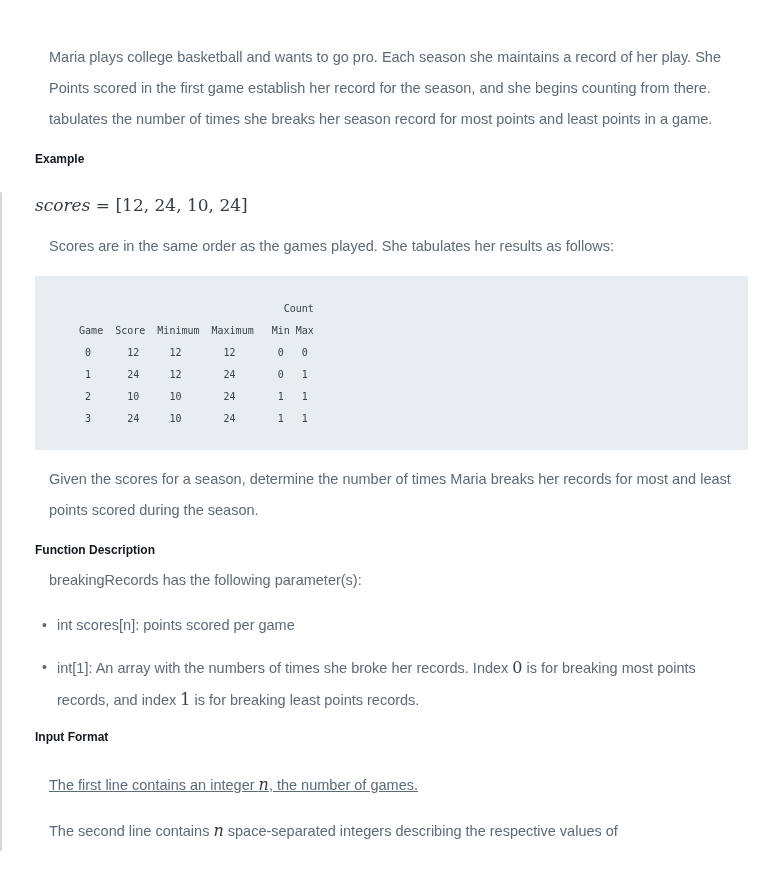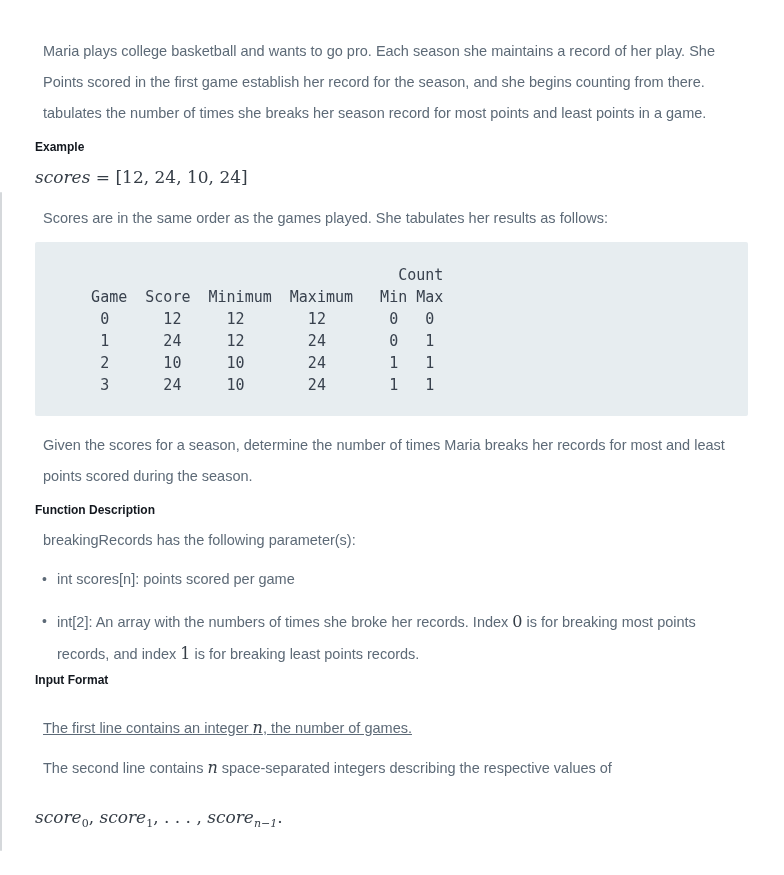--- a/index.html
+++ b/index.html
@@ -30,53 +30,53 @@
     background: var(--left-scroll-line);
     border-radius: 2px;
   }
   .content {
     padding: 28px 36px 0 35px;
   }
   .para {
     font-size: 14.5px;
     line-height: 31px;
     color: var(--body-text);
-    margin: 8px;
+    margin: 14px;
   }
   .para .line { white-space: nowrap; }
   .section-heading {
     font-size: 12px;
     font-weight: bold;
     color: var(--heading-text);
     line-height: 20px;
     margin: 0;
   }
   .h-example   { margin-top: 6px; }
   .dmath {
     font-family: "DejaVu Serif", serif;
     font-size: 17px;
     line-height: 24px;
     color: var(--math-text);
-    margin-top: 8px;
+    margin-top: 24px;
   }
   .dmath .var { font-style: italic; }
   .dmath sub { font-size: 11px; }
   .dmath sub.var-sub { font-style: italic; }
   .caption-para { margin-top: 14px; }
   .code-block {
     margin-top: 5px;
     background: var(--code-bg);
     color: var(--code-text);
     padding: 22px 20px 20px 20px;
     border-radius: 2px;
   }
   .code-block pre {
     margin: 0;
     font-family: "DejaVu Sans Mono", monospace;
-    font-size: 15px;
+    font-size: 10px;
     line-height: 22px;
     white-space: pre;
   }
   .given-para { margin-top: 14px; }
   .h-function { margin-top: 7px; }
   .complete-para { margin-top: 16px; }
   .params-para { margin-top: 5px; }
   .bullet-row {
     display: flex;
     font-size: 14.5px;
@@ -84,21 +84,21 @@
     color: var(--body-text);
   }
   .bullet-dot {
     flex: 0 0 22px;
     padding-left: 7px;
     font-size: 14px;
   }
   .bullet-text { flex: 1; }
   .h-returns { margin-top: 5px; }
   .returns-bullet { margin-top: 11px; }
-  .h-input { }
+  .h-input { margin-top: 11px; }
   .first-line-para { margin-top: 22px; text-decoration: underline; }
   .imath {
     font-family: "DejaVu Serif", serif;
     font-size: 16px;
     color: var(--math-text);
   }
   .imath.var { font-style: italic; }
   .formula-para { margin-top: 18px; line-height: 31px; }
 </style>
 </head>
@@ -145,21 +145,21 @@
 
   <div class="bullet-row">
     <span class="bullet-dot">•</span>
     <span class="bullet-text line">int scores[n]: points scored per game</span>
   </div>
 
 
   <div class="bullet-row returns-bullet">
     <span class="bullet-dot">•</span>
     <span class="bullet-text">
-      <div class="line"><span>int[2]: An array with the numbers of times she broke her records. Index </span><span class="imath">0</span><span> is for breaking most points</span></div>
+      <div class="line"><span>int[1]: An array with the numbers of times she broke her records. Index </span><span class="imath">0</span><span> is for breaking most points</span></div>
       <div class="line"><span>records, and index </span><span class="imath">1</span><span> is for breaking least points records.</span></div>
     </span>
   </div>
 
   <div class="section-heading h-input">Input Format</div>
 
   <div class="para first-line-para">
     <div class="line"><span>The first line contains an integer </span><span class="imath var">n</span><span>, the number of games.</span></div>
   </div>
 

